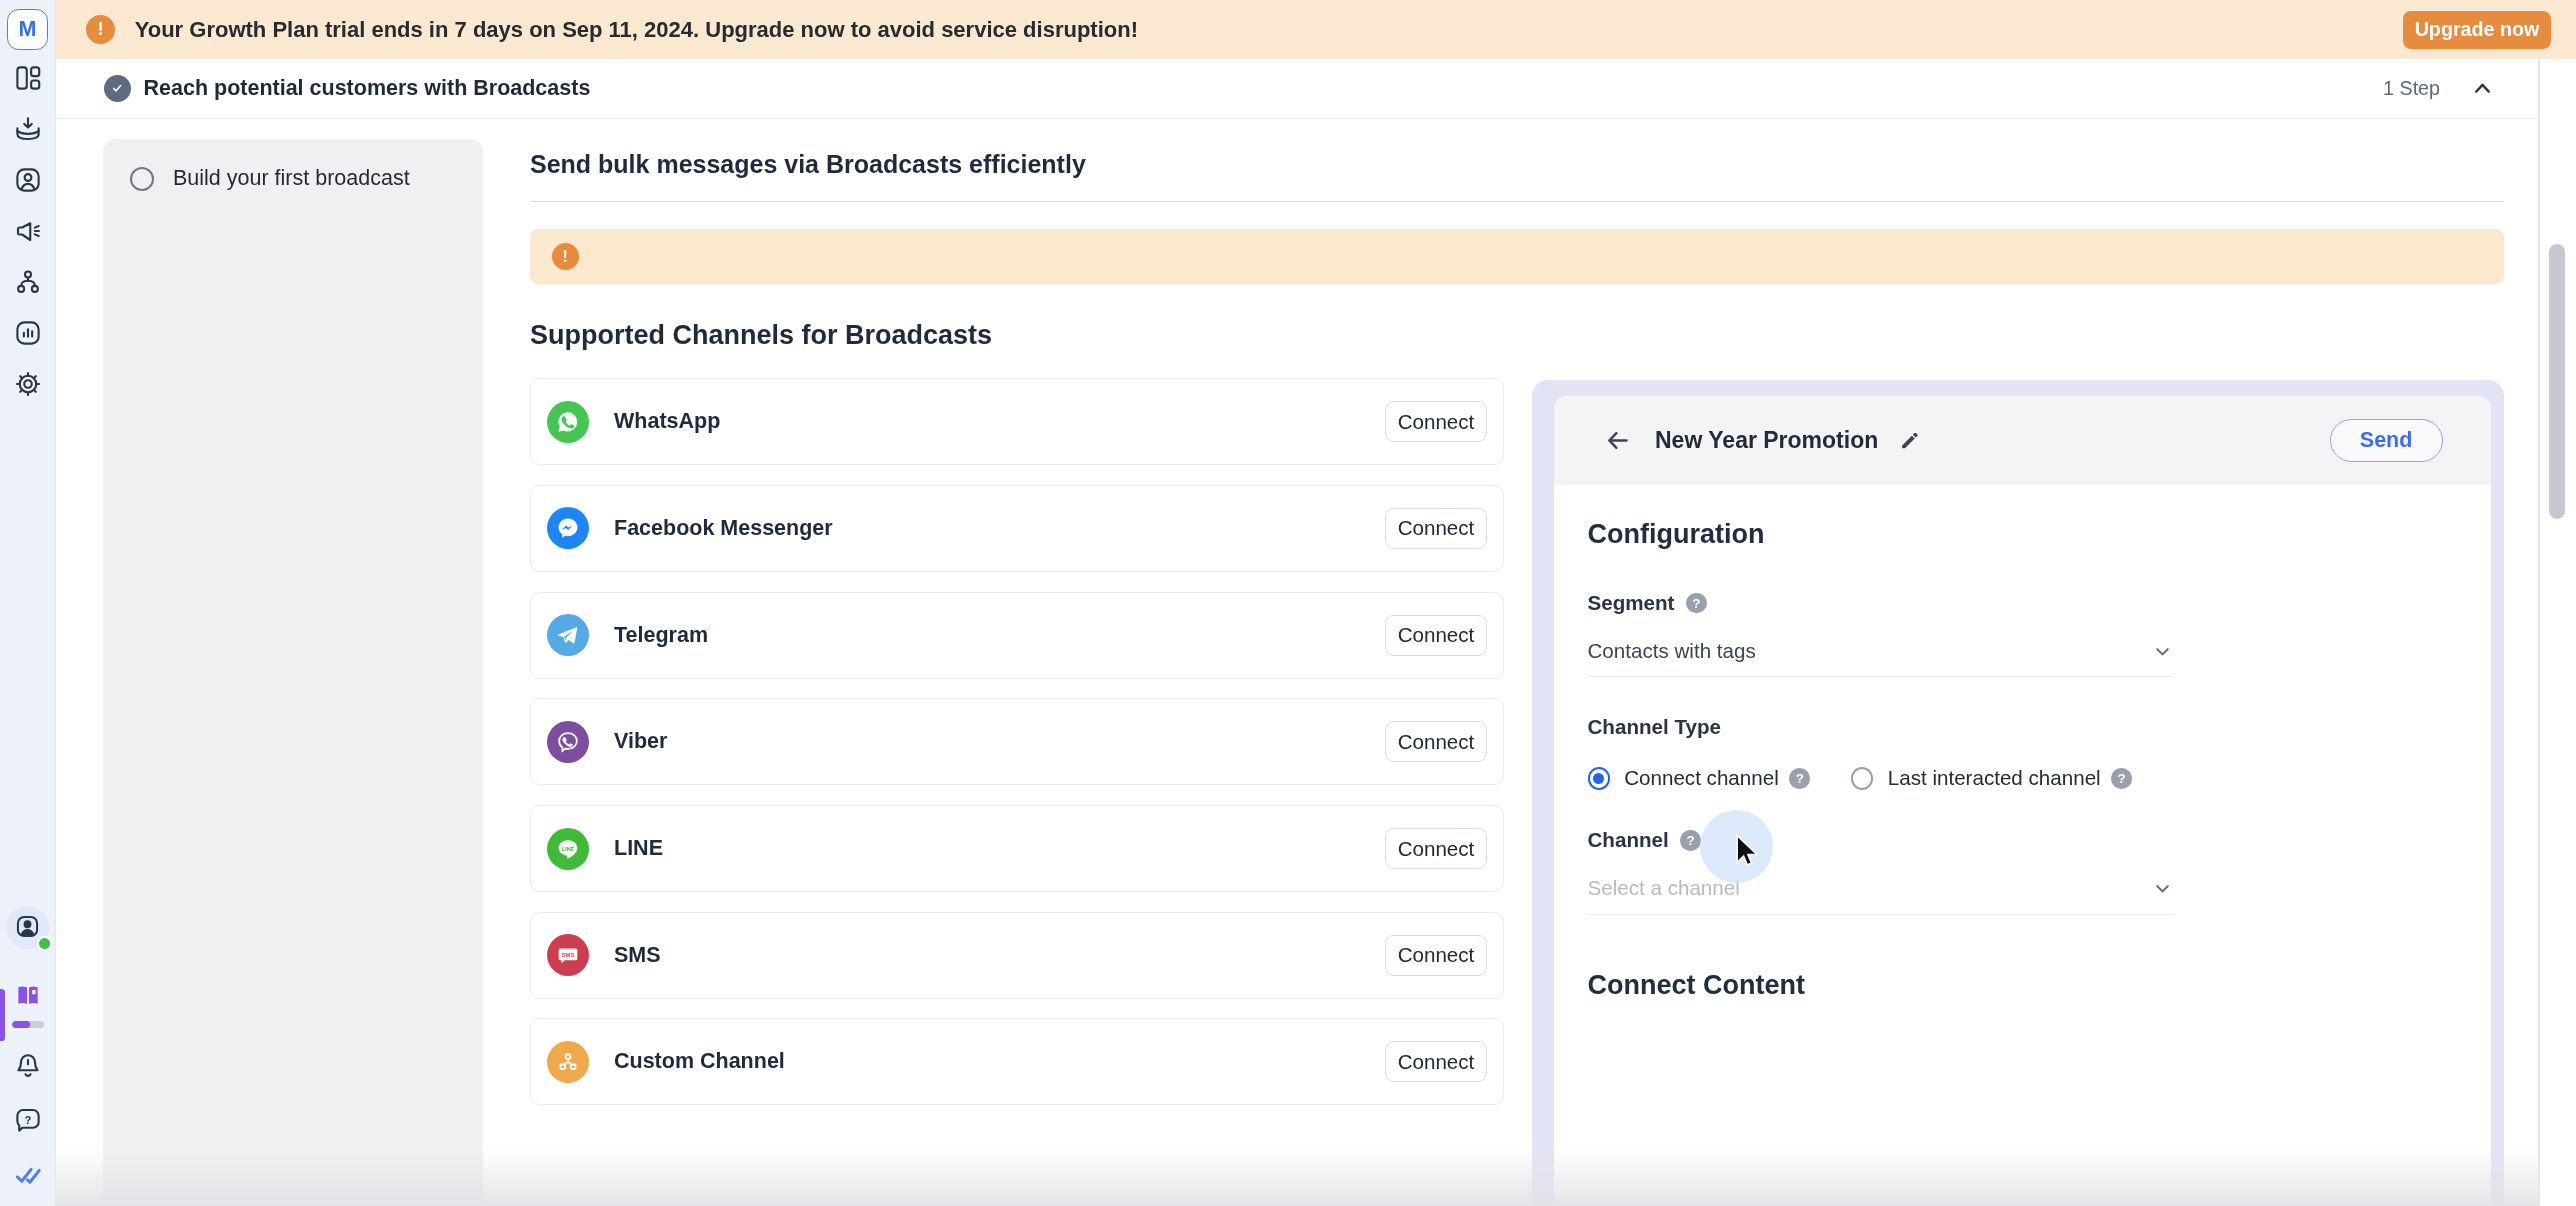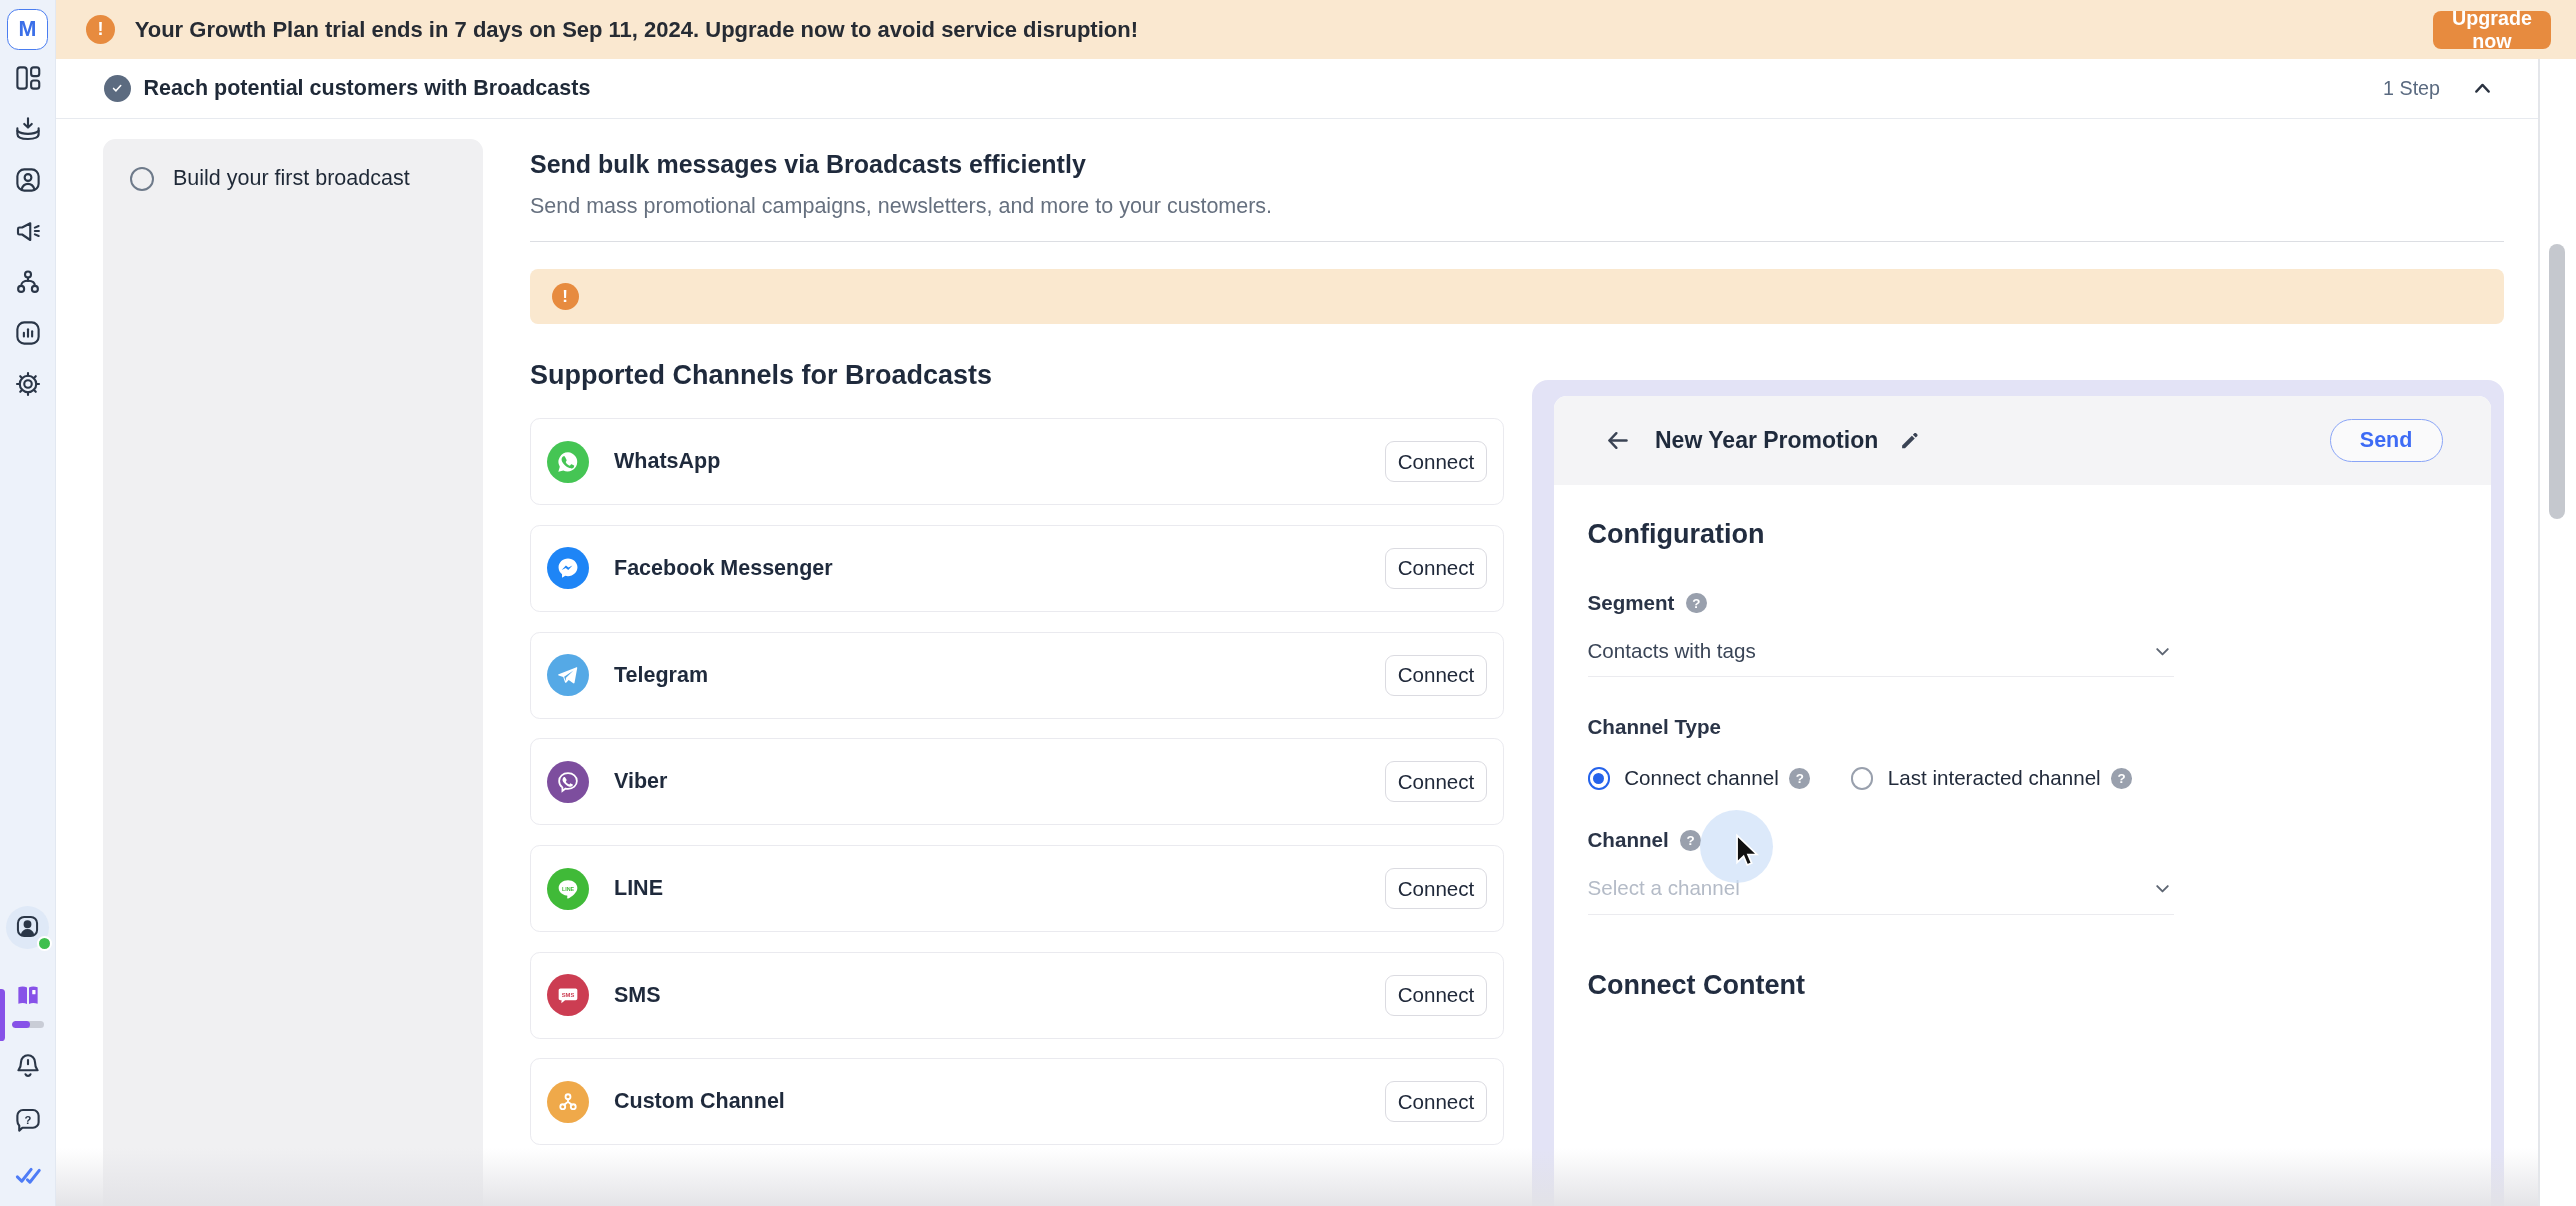--- a/index.html
+++ b/index.html
@@ -6,21 +6,21 @@
   html,body { width:2576px; height:1207px; }
   body { font-family:"Liberation Sans", sans-serif; background:#fff; }
   .screen { position:relative; width:2576px; height:1207px; overflow:hidden; background:#fff; }
 
   
   .trial-banner { position:absolute; left:56px; top:0; right:0; height:59px; background:#FAE8D0;
     display:flex; align-items:center; padding:0 25px 0 30px; }
   .warn-dot { width:29px; height:29px; border-radius:50%; background:#E78B3F; color:#fff;
     font-size:18px; font-weight:700; display:flex; align-items:center; justify-content:center; flex:0 0 auto; }
   .trial-text { margin-left:19.7px; font-size:22px; font-weight:600; color:#262B33; }
-  .upgrade-btn { margin-left:auto; width:118px; height:38px; background:#E78B3F; border:none; border-radius:8px;
+  .upgrade-btn { margin-left:auto; width:148px; height:38px; background:#E78B3F; border:none; border-radius:8px;
     color:#fff; font-size:19.7px; font-weight:600; font-family:inherit; display:flex; align-items:center; justify-content:center; cursor:pointer; }
 
   
   .rail { position:absolute; left:0; top:0; width:56px; height:100%; background:#EDF2FA; border-right:0.9px solid #E2E8F1;
     display:flex; flex-direction:column; align-items:center; }
   .ws-logo { margin-top:9px; width:41px; height:41px; background:#fff; border:1.8px solid #4A7DF0; border-radius:11.6px;
     color:#3B6FE8; font-size:21.5px; font-weight:700; display:flex; align-items:center; justify-content:center; }
   .rail-icons { display:flex; flex-direction:column; align-items:center; gap:19px; margin-top:13.4px; }
   .rail-btn { width:32px; height:32px; display:flex; align-items:center; justify-content:center; cursor:pointer; }
   .rail-btn svg { width:30px; height:30px; stroke:#2A3647; stroke-width:1.7; fill:none; stroke-linecap:round; stroke-linejoin:round; }
@@ -250,21 +250,20 @@
 
   <div class="steps-panel">
     <div class="step-item">
       <span class="step-radio"></span>
       <span class="step-label">Build your first broadcast</span>
     </div>
   </div>
 
   <div class="main-col">
     <div class="intro-heading">Send bulk messages via Broadcasts efficiently</div>
-    <div class="intro-sub">Send mass promotional campaigns, newsletters, and more to your customers.</div>
     <div class="intro-divider"></div>
 
     <div class="alert">
       <span class="warn-dot">!</span>
     </div>
 
     <div class="channels-heading">Supported Channels for Broadcasts</div>
 
     <div class="cards">
 

